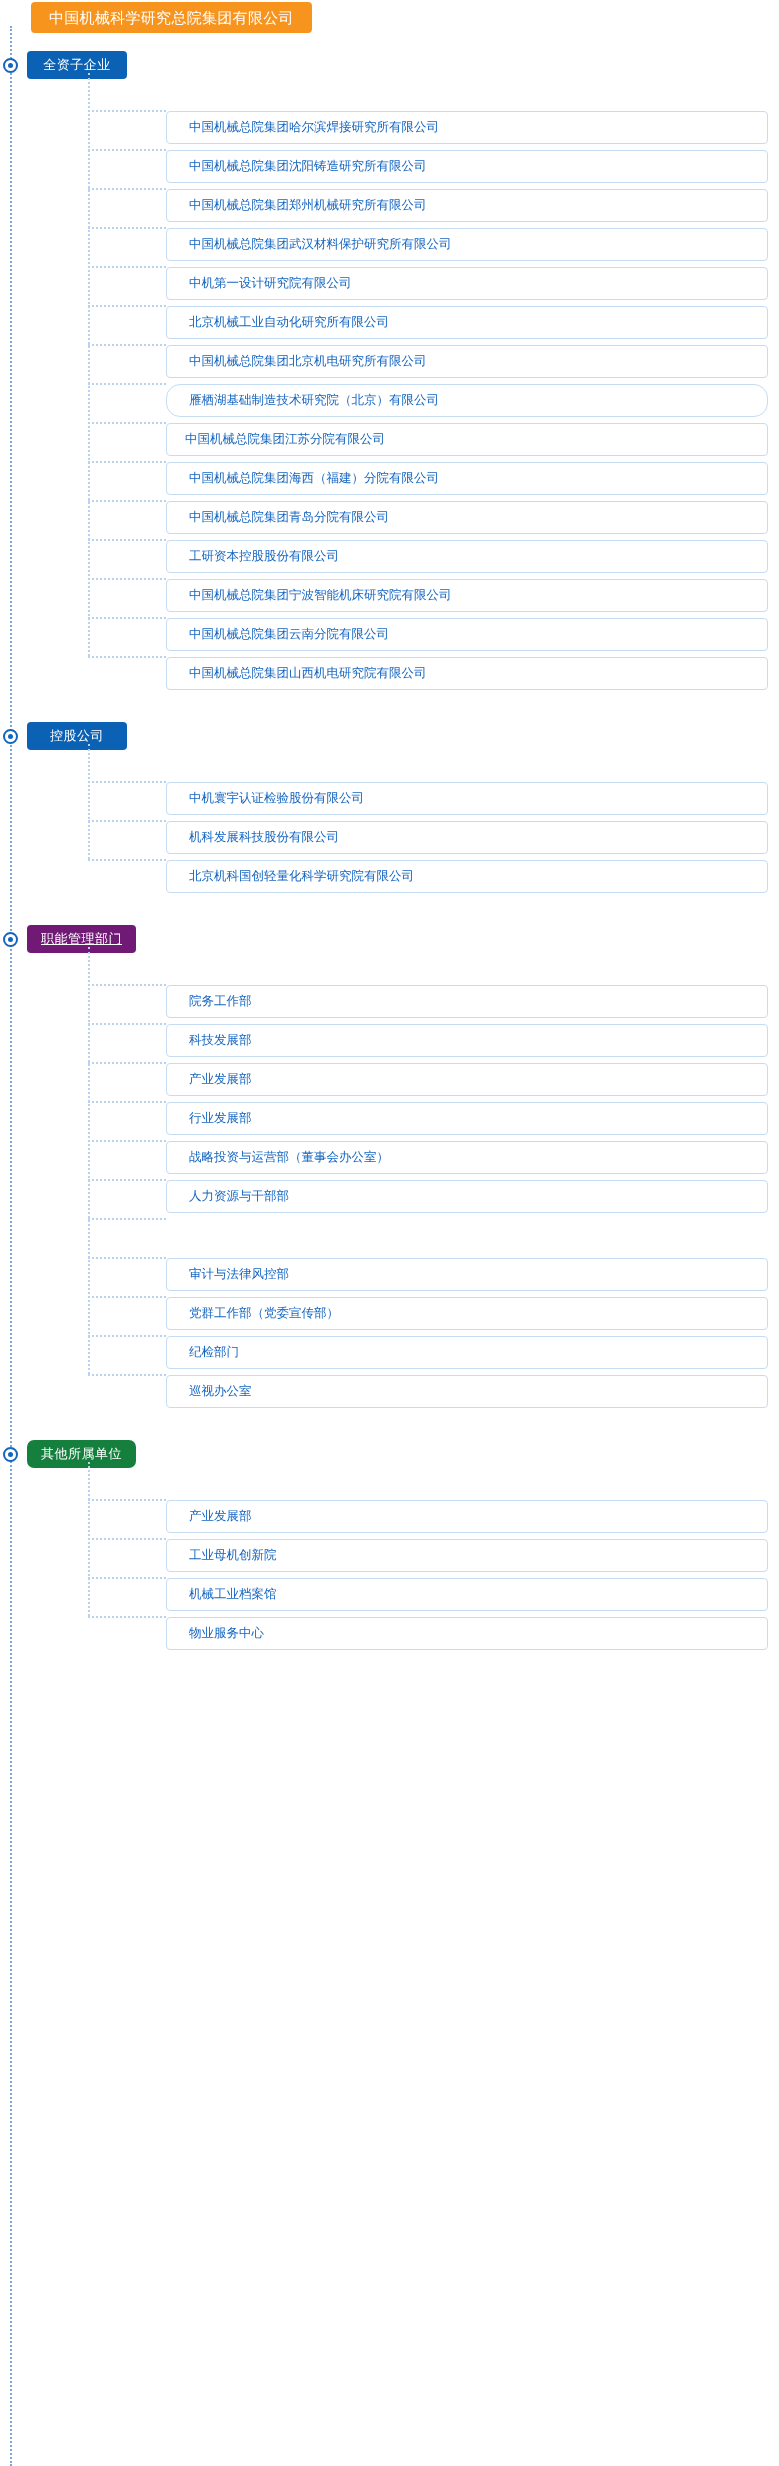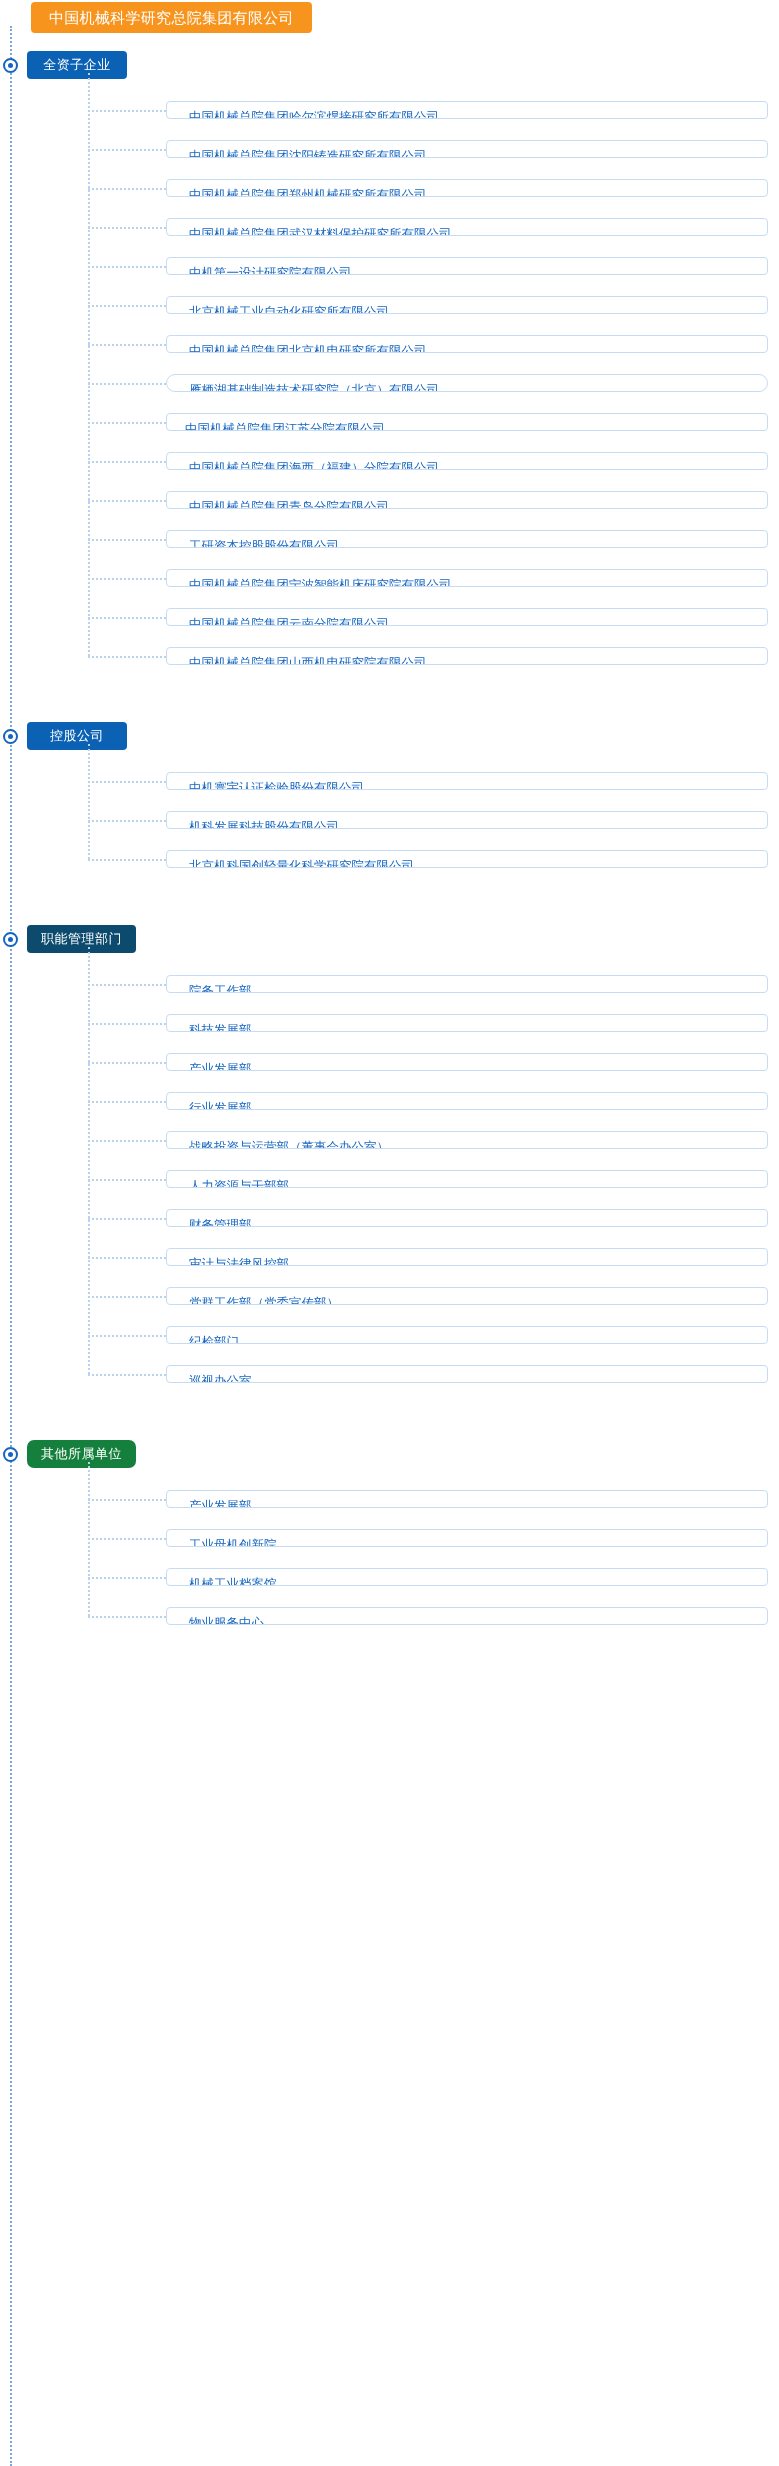--- a/index.html
+++ b/index.html
@@ -108,23 +108,23 @@
     position: absolute;
     left: 0;
     top: 19px;
     width: 78px;
     height: 0;
     border-top: 2px dotted #b9d3ee;
   }
   .item-box {
     position: absolute;
     left: 78px;
-    top: 10px;
+    top: 20px;
     right: 11px;
-    height: 18px;
+    height: 33px;
     background: #ffffff;
     border: 1px solid #c5dcf2;
     border-radius: 4px;
     color: #1565c0;
     font-size: 12.5px;
     line-height: 31px;
     padding-left: 22px;
     white-space: nowrap;
     overflow: hidden;
   }
@@ -228,21 +228,21 @@
         <div class="item">
           <span class="item-connector"></span>
           <div class="item-box" style="color: rgb(21, 101, 192); border-color: rgb(197, 220, 242);">北京机科国创轻量化科学研究院有限公司</div>
         </div>
       </div>
       <div class="gap-lg"></div>
     </div>
     <div class="section">
       <div class="section-head">
         <span class="hub-dot"></span>
-        <div class="section-title" style="background: #0c4a6e;">职能管理部门</div>
+        <div class="section-title" style="background: #701a75; text-decoration: underline;">职能管理部门</div>
       </div>
       <div class="items">
         <div class="sub-spine" style="height: 427px;"></div>
         <div class="item">
           <span class="item-connector"></span>
           <div class="item-box" style="color: rgb(21, 101, 192); border-color: rgb(197, 220, 242);">院务工作部</div>
         </div>
         <div class="item">
           <span class="item-connector"></span>
           <div class="item-box" style="color: rgb(21, 101, 192); border-color: rgb(197, 220, 242);">科技发展部</div>
@@ -258,21 +258,20 @@
         <div class="item">
           <span class="item-connector"></span>
           <div class="item-box" style="color: rgb(21, 101, 192); border-color: rgb(197, 220, 242);">战略投资与运营部（董事会办公室）</div>
         </div>
         <div class="item">
           <span class="item-connector"></span>
           <div class="item-box" style="color: rgb(21, 101, 192); border-color: rgb(197, 220, 242);">人力资源与干部部</div>
         </div>
         <div class="item">
           <span class="item-connector"></span>
-          <div class="item-box" style="color: rgb(21, 101, 192); border-color: rgb(197, 220, 242);">财务管理部</div>
         </div>
         <div class="item">
           <span class="item-connector"></span>
           <div class="item-box" style="color: rgb(21, 101, 192); border-color: rgb(197, 220, 242);">审计与法律风控部</div>
         </div>
         <div class="item">
           <span class="item-connector"></span>
           <div class="item-box" style="color: rgb(21, 101, 192); border-color: rgb(197, 220, 242);">党群工作部（党委宣传部）</div>
         </div>
         <div class="item">

